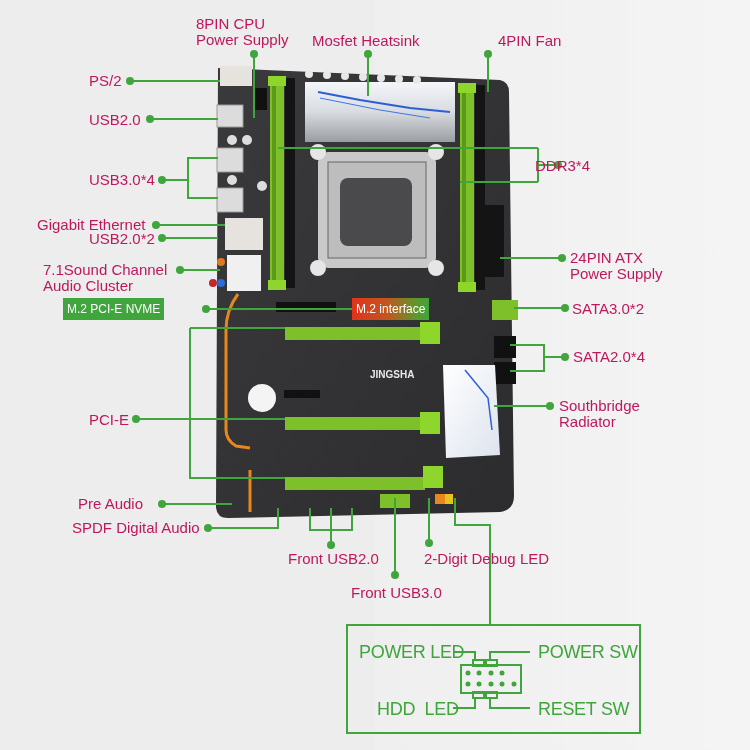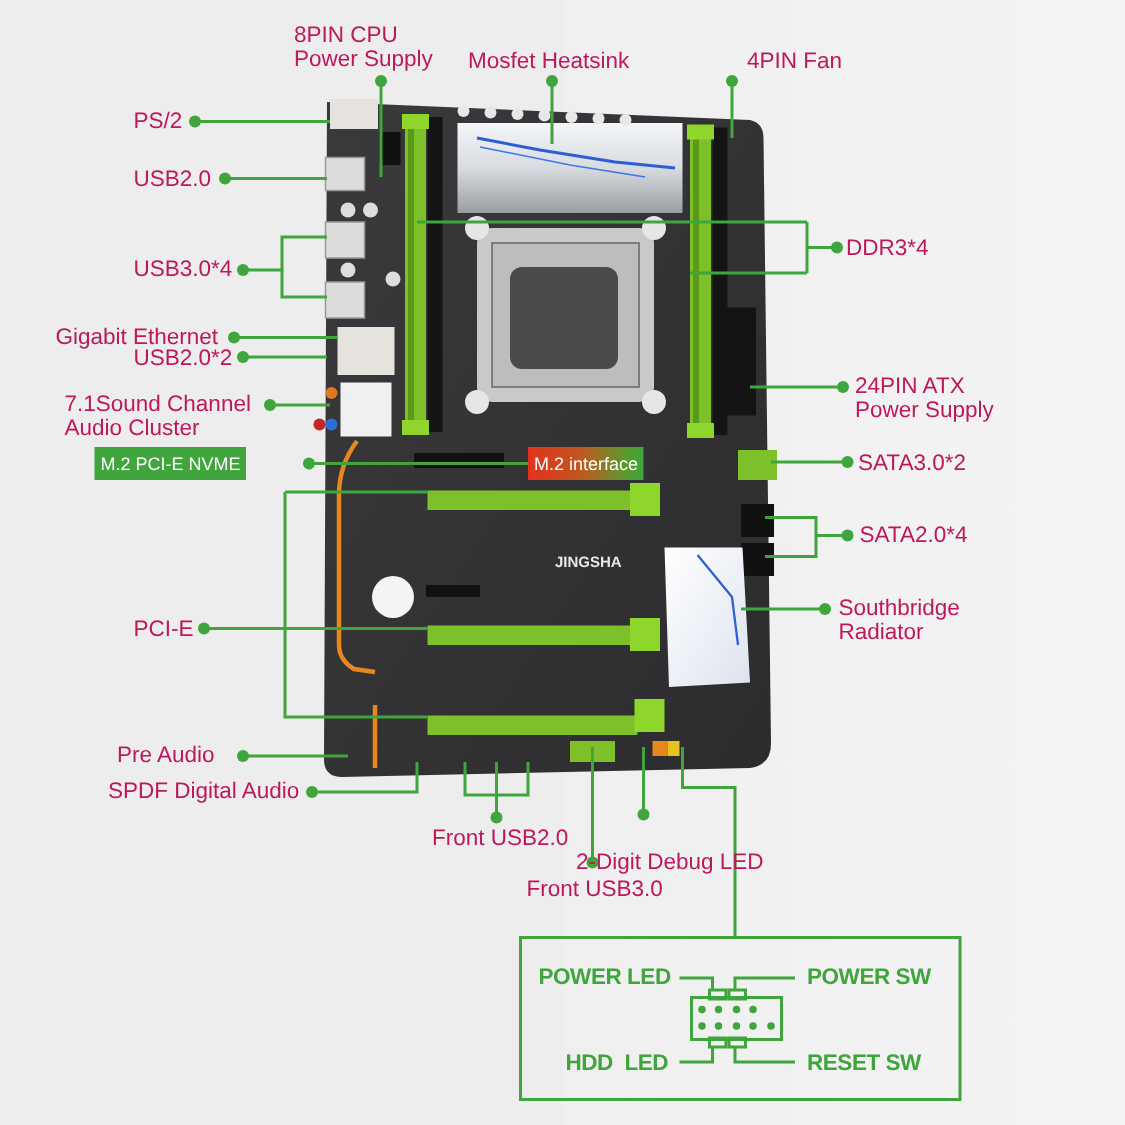--- a/index.html
+++ b/index.html
@@ -4,21 +4,21 @@
 <style>
   html,body{margin:0;padding:0;}
   body{width:750px;height:750px;background:#ededed;position:relative;overflow:hidden;font-family:"Liberation Sans",sans-serif;}
   .bg-right{position:absolute;left:375px;top:0;width:375px;height:750px;background:linear-gradient(90deg,#efefef,#f4f4f4);}
   svg.wires{position:absolute;left:0;top:0;width:750px;height:750px;z-index:5;pointer-events:none;}
   .lbl{position:absolute;color:#be185d;font-size:15px;line-height:16px;white-space:nowrap;z-index:6;}
   .badge{position:absolute;z-index:7;color:#fff;font-size:12px;line-height:22px;padding:0 4px;white-space:nowrap;}
   .badge.green{background:#3fa53c;}
   .badge.grad{background:linear-gradient(90deg,#e2321c,#c2561f 45%,#5a9a2e 85%,#3fa53c);}
   .board{position:absolute;z-index:2;}
-  .fp-label{position:absolute;color:#3fa53c;font-size:15px;line-height:16px;font-weight:bold;letter-spacing:-0.3px;z-index:6;white-space:nowrap;}
+  .fp-label{position:absolute;color:#3fa53c;font-size:18px;line-height:16px;font-weight:normal;letter-spacing:-0.3px;z-index:6;white-space:nowrap;}
 </style>
 </head>
 <body>
 
 <div class="bg-right"></div>
 
 <svg class="board" width="750" height="750" viewBox="0 0 750 750" style="left:0;top:0;">
   <defs>
     <linearGradient id="pcb" x1="0" y1="0" x2="1" y2="1">
       <stop offset="0" stop-color="#3a3a3c"></stop>
@@ -219,32 +219,32 @@
   <div>7.1Sound Channel</div>
   <div>Audio Cluster</div>
 </div>
 <div class="badge green" style="left:63px;top:298px;">M.2 PCI-E NVME</div>
 <div class="lbl" style="left:89px;top:412px;">PCI-E</div>
 <div class="lbl" style="left:78px;top:496px;">Pre Audio</div>
 <div class="lbl" style="left:72px;top:520px;text-align:center;">SPDF Digital Audio</div>
 
 <div class="badge grad" style="left:352px;top:298px;">M.2 interface</div>
 
-<div class="lbl" style="left:564px;top:158px;">DDR3*4</div>
+<div class="lbl" style="left:535px;top:158px;">DDR3*4</div>
 <div class="lbl" style="left:570px;top:250px;">
   <div>24PIN ATX</div>
   <div>Power Supply</div>
 </div>
 <div class="lbl" style="left:572px;top:301px;">SATA3.0*2</div>
 <div class="lbl" style="left:573px;top:349px;">SATA2.0*4</div>
 <div class="lbl" style="left:559px;top:398px;">
   <div>Southbridge</div>
   <div>Radiator</div>
 </div>
 
 <div class="lbl" style="left:288px;top:551px;">Front USB2.0</div>
-<div class="lbl" style="left:384px;top:551px;margin-top:16px;">2-Digit Debug LED</div>
+<div class="lbl" style="left:424px;top:551px;">2-Digit Debug LED</div>
 <div class="lbl" style="left:351px;top:585px;">Front USB3.0</div>
 
 <div class="fp-label" style="left:359px;top:644px;">POWER LED</div>
 <div class="fp-label" style="left:538px;top:644px;">POWER SW</div>
 <div class="fp-label" style="left:377px;top:701px;white-space:pre;">HDD  LED</div>
 <div class="fp-label" style="left:538px;top:701px;">RESET SW</div>
 
 </body></html>

